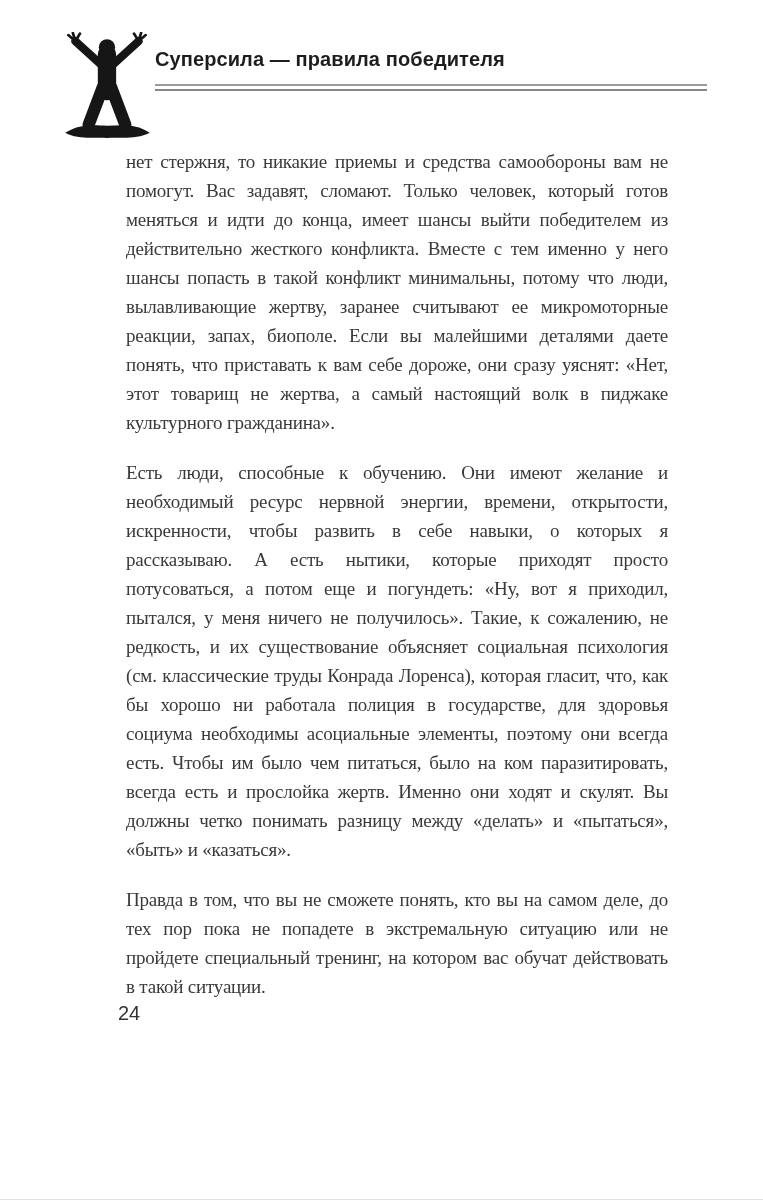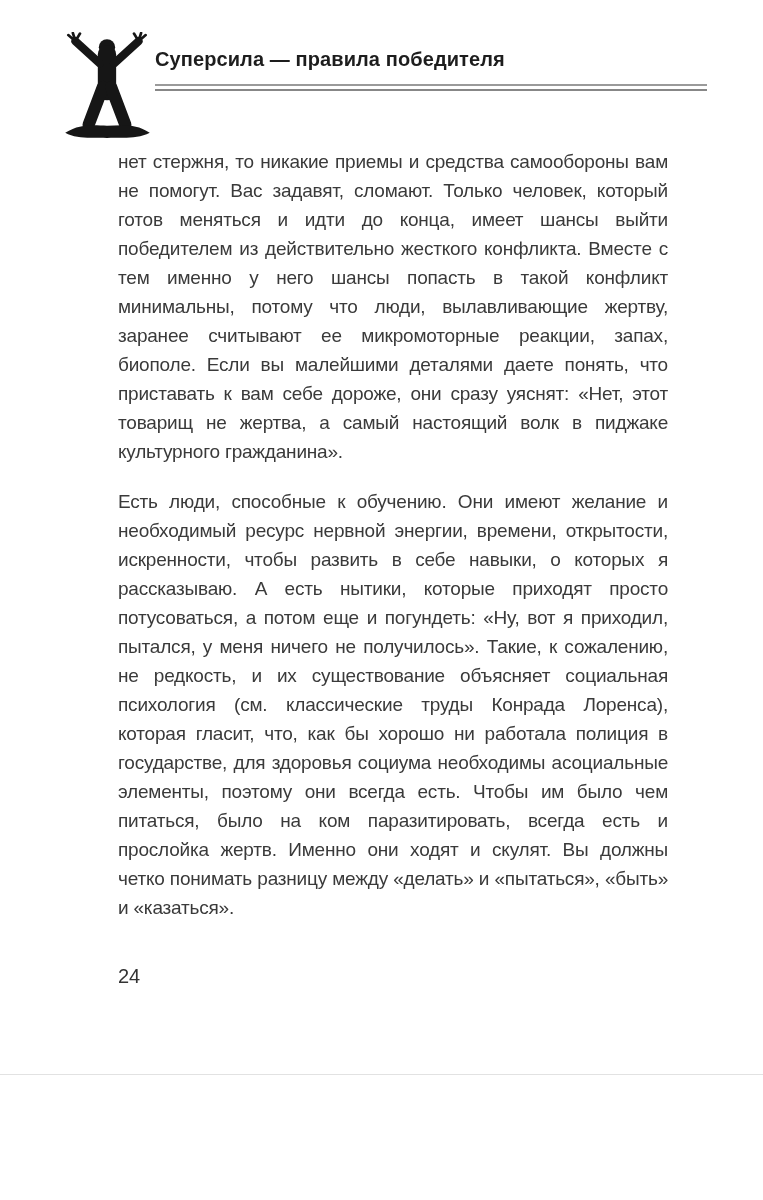--- a/index.html
+++ b/index.html
@@ -3,21 +3,21 @@
 <meta charset="utf-8">
 <style>
   html, body {
     margin: 0;
     padding: 0;
     background: #ffffff;
   }
   .page {
     position: relative;
     width: 763px;
-    height: 1075px;
+    height: 1200px;
     background: #ffffff;
     overflow: hidden;
     font-family: "Liberation Sans", "DejaVu Sans", sans-serif;
     border-bottom: 1px solid #e2e2e2;
     box-sizing: border-box;
   }
   .logo {
     position: absolute;
     left: 56px;
     top: 32px;
@@ -53,26 +53,26 @@
     width: 550px;
     color: #3a3a3a;
     font-size: 19px;
     line-height: 29px;
     letter-spacing: -0.2px;
     text-align: justify;
     hyphens: auto;
     -webkit-hyphens: auto;
   }
   .para {
-    margin: 0 0 21px 0;
+    margin: 0 0 21px 8px;
     padding: 0;
+    font-family: Liberation Serif, serif;
   }
   .para:last-of-type { margin-bottom: 0; }
   .page-number {
-    margin-top: 42px;
     font-size: 20px;
     line-height: 24px;
     letter-spacing: 0;
     color: #333333;
     text-align: left;
   }
 </style>
 </head>
 <body>
 
@@ -99,16 +99,17 @@
       </svg>
     </div>
     <h1 class="running-head">Суперсила — правила победителя</h1>
     <div class="double-rule"></div>
   </header>
 
   <main class="body-text">
 
     <p class="para">нет стержня, то никакие приемы и средства самообороны вам не помогут. Вас задавят, сломают. Только человек, который готов меняться и идти до конца, имеет шансы выйти победителем из действительно жесткого конфликта. Вместе с тем именно у него шансы попасть в такой конфликт минимальны, потому что люди, вылавливающие жертву, заранее считывают ее микромоторные реакции, запах, биополе. Если вы малейшими деталями даете понять, что приставать к вам себе дороже, они сразу уяснят: «Нет, этот товарищ не жертва, а самый настоящий волк в пиджаке культурного гражданина».</p>
       <p class="para">Есть люди, способные к обучению. Они имеют желание и необходимый ресурс нервной энергии, времени, открытости, искренности, чтобы развить в себе навыки, о которых я рассказываю. А есть нытики, которые приходят просто потусоваться, а потом еще и погундеть: «Ну, вот я приходил, пытался, у меня ничего не получилось». Такие, к сожалению, не редкость, и их существование объясняет социальная психология (см. классические труды Конрада Лоренса), которая гласит, что, как бы хорошо ни работала полиция в государстве, для здоровья социума необходимы асоциальные элементы, поэтому они всегда есть. Чтобы им было чем питаться, было на ком паразитировать, всегда есть и прослойка жертв. Именно они ходят и скулят. Вы должны четко понимать разницу между «делать» и «пытаться», «быть» и «казаться».</p>
+      <p class="para">Правда в том, что вы не сможете понять, кто вы на самом деле, до тех пор пока не попадете в экстремальную ситуацию или не пройдете специальный тренинг, на котором вас обучат действовать в такой ситуации.</p>
       <div class="page-number">24</div>
   </main>
 
 </div>
 
 </body></html>

